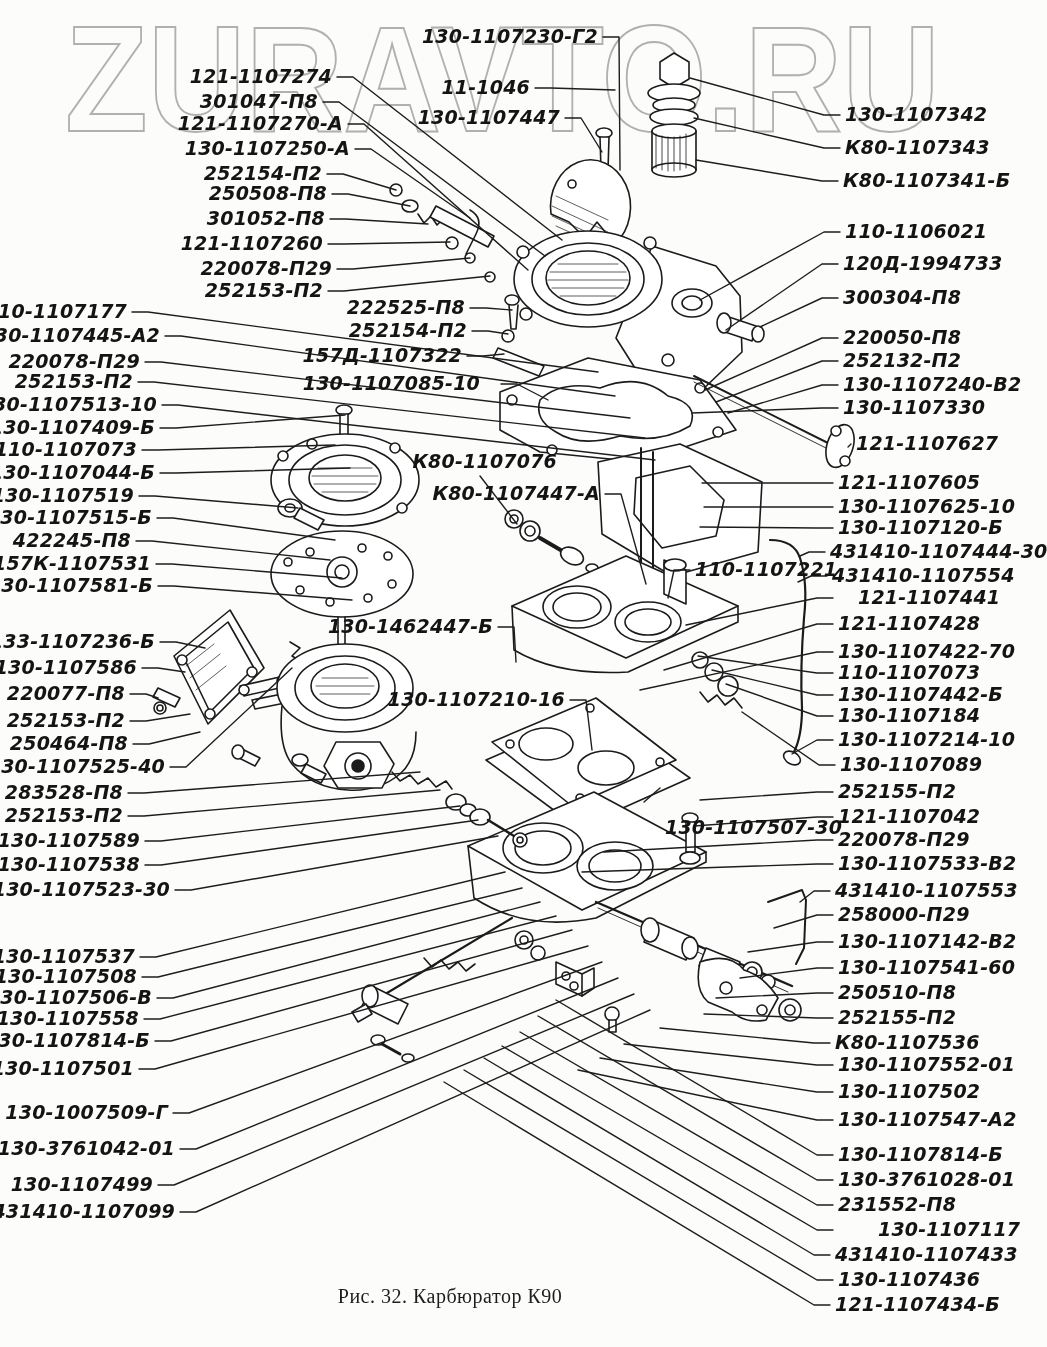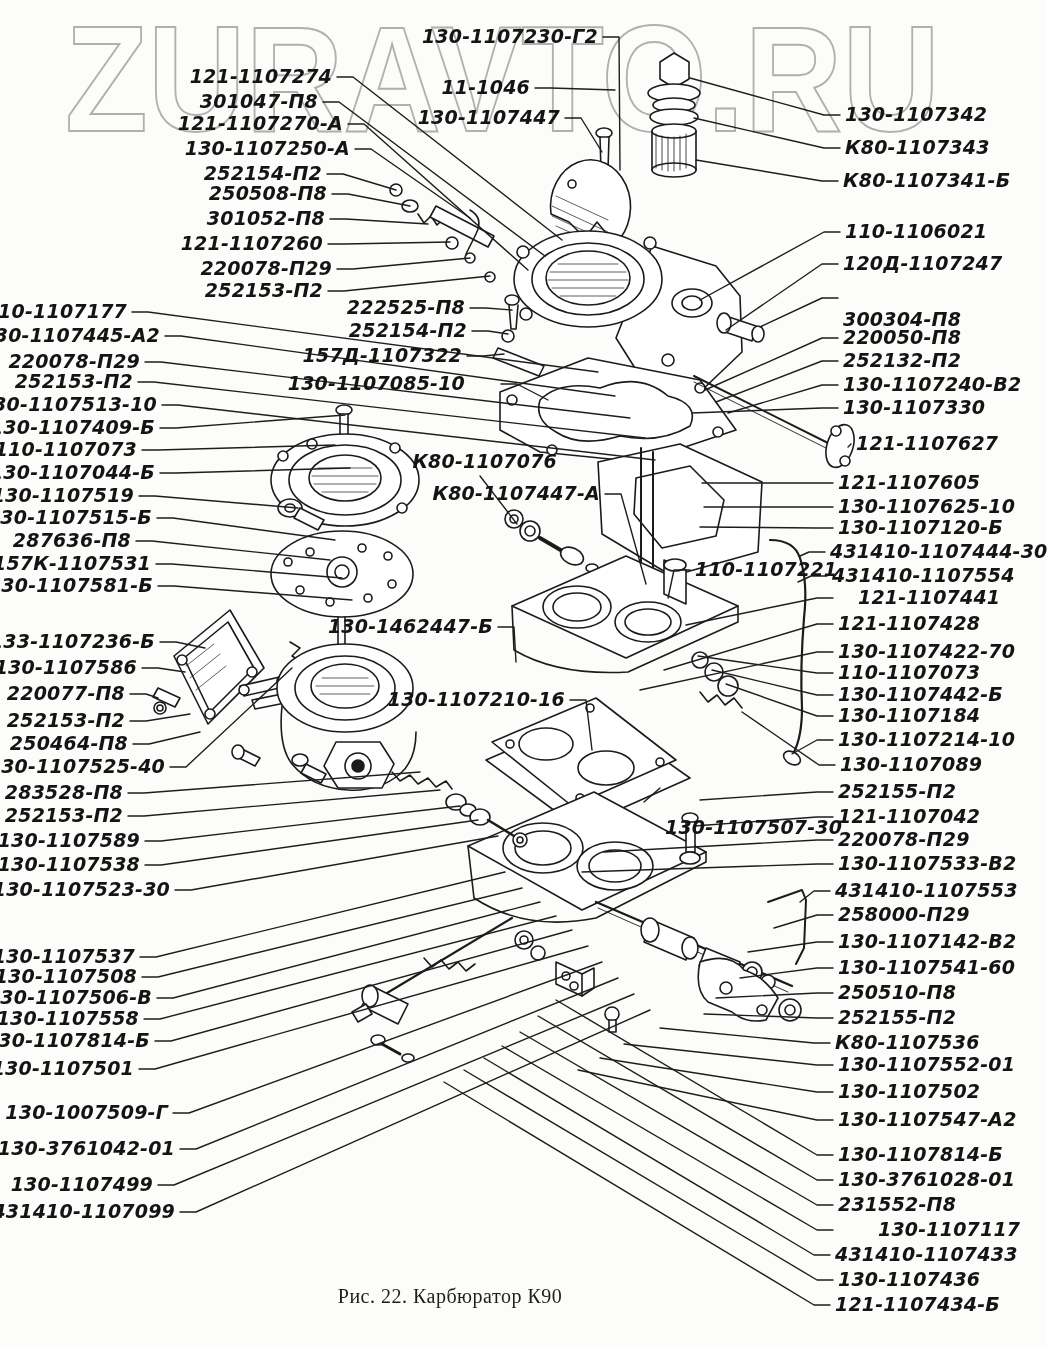--- a/index.html
+++ b/index.html
@@ -372,22 +372,22 @@
       <div class="plabel" style="top: 244px; right: 724px;">121-1107260</div>
       <div class="plabel" style="top: 269px; right: 715px;">220078-П29</div>
       <div class="plabel" style="top: 291px; right: 724px;">252153-П2</div>
       <div class="plabel" style="top: 37px; right: 449px;">130-1107230-Г2</div>
       <div class="plabel" style="top: 88px; right: 517px;">11-1046</div>
       <div class="plabel" style="top: 118px; right: 487px;">130-1107447</div>
       <div class="plabel" style="top: 115px; left: 845px;">130-1107342</div>
       <div class="plabel" style="top: 148px; left: 845px;">К80-1107343</div>
       <div class="plabel" style="top: 181px; left: 843px;">К80-1107341-Б</div>
       <div class="plabel" style="top: 232px; left: 845px;">110-1106021</div>
-      <div class="plabel" style="top: 264px; left: 843px;">120Д-1107247</div>
-      <div class="plabel" style="top: 298px; left: 843px; margin-top: 22px;">300304-П8</div>
+      <div class="plabel" style="top: 264px; left: 843px;">120Д-1994733</div>
+      <div class="plabel" style="top: 298px; left: 843px;">300304-П8</div>
       <div class="plabel" style="top: 338px; left: 843px;">220050-П8</div>
       <div class="plabel" style="top: 361px; left: 843px;">252132-П2</div>
       <div class="plabel" style="top: 385px; left: 843px;">130-1107240-В2</div>
       <div class="plabel" style="top: 408px; left: 843px;">130-1107330</div>
       <div class="plabel" style="top: 444px; left: 856px;">121-1107627</div>
       <div class="plabel" style="top: 483px; left: 838px;">121-1107605</div>
       <div class="plabel" style="top: 507px; left: 838px;">130-1107625-10</div>
       <div class="plabel" style="top: 528px; left: 838px;">130-1107120-Б</div>
       <div class="plabel" style="top: 552px; left: 830px; font-style: italic;">431410-1107444-30</div>
       <div class="plabel" style="top: 576px; left: 832px;">431410-1107554</div>
@@ -416,38 +416,38 @@
       <div class="plabel" style="top: 1155px; left: 838px;">130-1107814-Б</div>
       <div class="plabel" style="top: 1180px; left: 838px;">130-3761028-01</div>
       <div class="plabel" style="top: 1205px; left: 838px;">231552-П8</div>
       <div class="plabel" style="top: 1230px; left: 878px;">130-1107117</div>
       <div class="plabel" style="top: 1255px; left: 835px;">431410-1107433</div>
       <div class="plabel" style="top: 1280px; left: 838px;">130-1107436</div>
       <div class="plabel" style="top: 1305px; left: 835px;">121-1107434-Б</div>
       <div class="plabel" style="top: 308px; right: 582px;">222525-П8</div>
       <div class="plabel" style="top: 331px; right: 580px;">252154-П2</div>
       <div class="plabel" style="top: 356px; right: 585px;">157Д-1107322</div>
-      <div class="plabel" style="top: 384px; right: 582px;">130-1107085-10</div>
+      <div class="plabel" style="top: 384px; right: 567px;">130-1107085-10</div>
       <div class="plabel" style="top: 462px; right: 490px;">К80-1107076</div>
       <div class="plabel" style="top: 494px; right: 447px;">К80-1107447-А</div>
       <div class="plabel" style="top: 570px; left: 695px;">110-1107221</div>
       <div class="plabel" style="top: 627px; right: 554px;">130-1462447-Б</div>
       <div class="plabel" style="top: 700px; right: 482px;">130-1107210-16</div>
       <div class="plabel" style="top: 788px; left: 665px; margin-top: 40px;">130-1107507-30</div>
       <div class="plabel" style="top: 312px; right: 920px;">110-1107177</div>
       <div class="plabel" style="top: 336px; right: 887px;">130-1107445-А2</div>
       <div class="plabel" style="top: 362px; right: 907px;">220078-П29</div>
       <div class="plabel" style="top: 382px; right: 914px;">252153-П2</div>
       <div class="plabel" style="top: 405px; right: 890px;">130-1107513-10</div>
       <div class="plabel" style="top: 428px; right: 892px;">130-1107409-Б</div>
       <div class="plabel" style="top: 450px; right: 910px;">110-1107073</div>
       <div class="plabel" style="top: 473px; right: 892px;">130-1107044-Б</div>
       <div class="plabel" style="top: 496px; right: 913px;">130-1107519</div>
       <div class="plabel" style="top: 518px; right: 895px;">130-1107515-Б</div>
-      <div class="plabel" style="top: 541px; right: 916px;">287636-П8</div>
+      <div class="plabel" style="top: 541px; right: 916px;">422245-П8</div>
       <div class="plabel" style="top: 564px; right: 896px;">157К-1107531</div>
       <div class="plabel" style="top: 586px; right: 894px;">130-1107581-Б</div>
       <div class="plabel" style="top: 642px; right: 892px;">133-1107236-Б</div>
       <div class="plabel" style="top: 668px; right: 910px;">130-1107586</div>
       <div class="plabel" style="top: 694px; right: 922px;">220077-П8</div>
       <div class="plabel" style="top: 721px; right: 922px;">252153-П2</div>
       <div class="plabel" style="top: 744px; right: 919px;">250464-П8</div>
       <div class="plabel" style="top: 767px; right: 882px;">130-1107525-40</div>
       <div class="plabel" style="top: 793px; right: 924px;">283528-П8</div>
       <div class="plabel" style="top: 816px; right: 924px;">252153-П2</div>
@@ -459,14 +459,14 @@
       <div class="plabel" style="top: 998px; right: 895px;">130-1107506-В</div>
       <div class="plabel" style="top: 1019px; right: 908px;">130-1107558</div>
       <div class="plabel" style="top: 1041px; right: 897px;">130-1107814-Б</div>
       <div class="plabel" style="top: 1069px; right: 913px;">130-1107501</div>
       <div class="plabel" style="top: 1113px; right: 879px;">130-1007509-Г</div>
       <div class="plabel" style="top: 1149px; right: 872px;">130-3761042-01</div>
       <div class="plabel" style="top: 1185px; right: 894px;">130-1107499</div>
       <div class="plabel" style="top: 1212px; right: 872px;">431410-1107099</div>
     </div>
 
-  <div class="caption">Рис. 22. Карбюратор К90</div>
+  <div class="caption">Рис. 32. Карбюратор К90</div>
 </div>
 
 </body></html>

